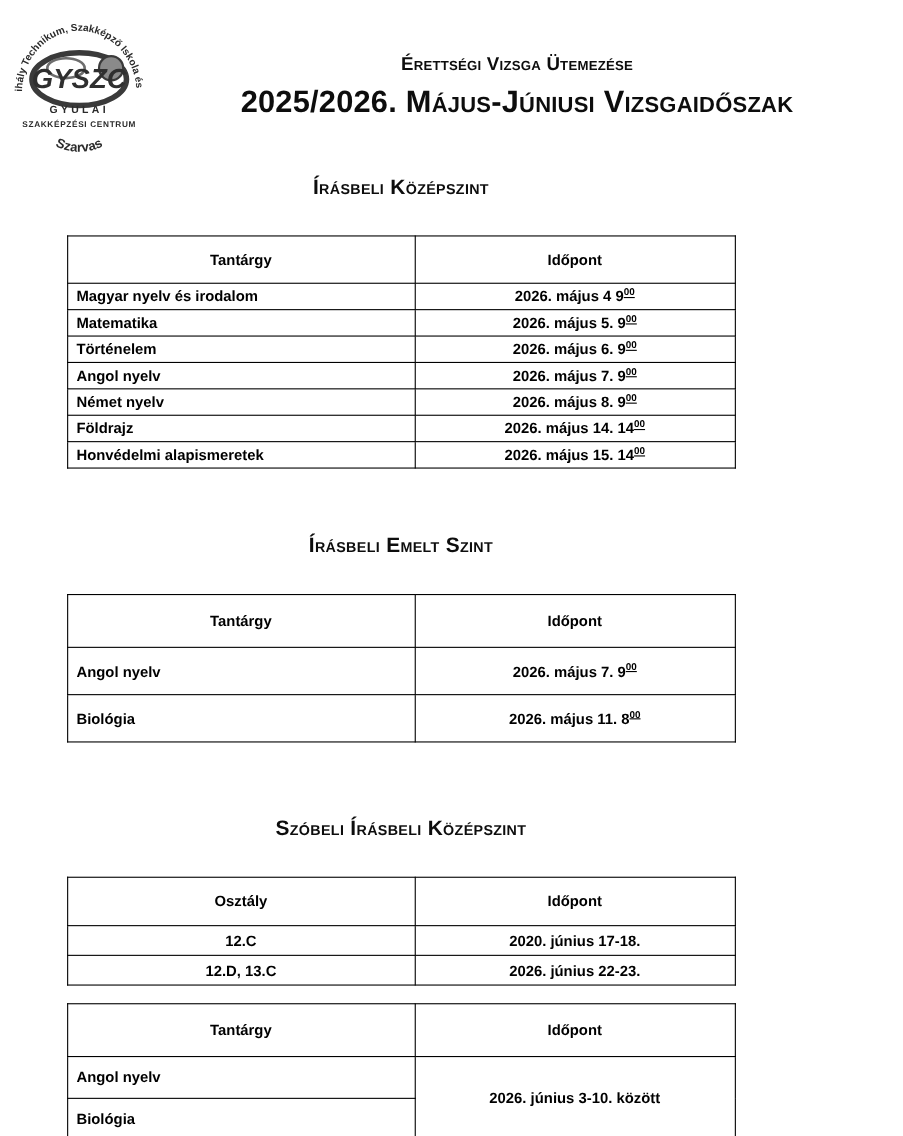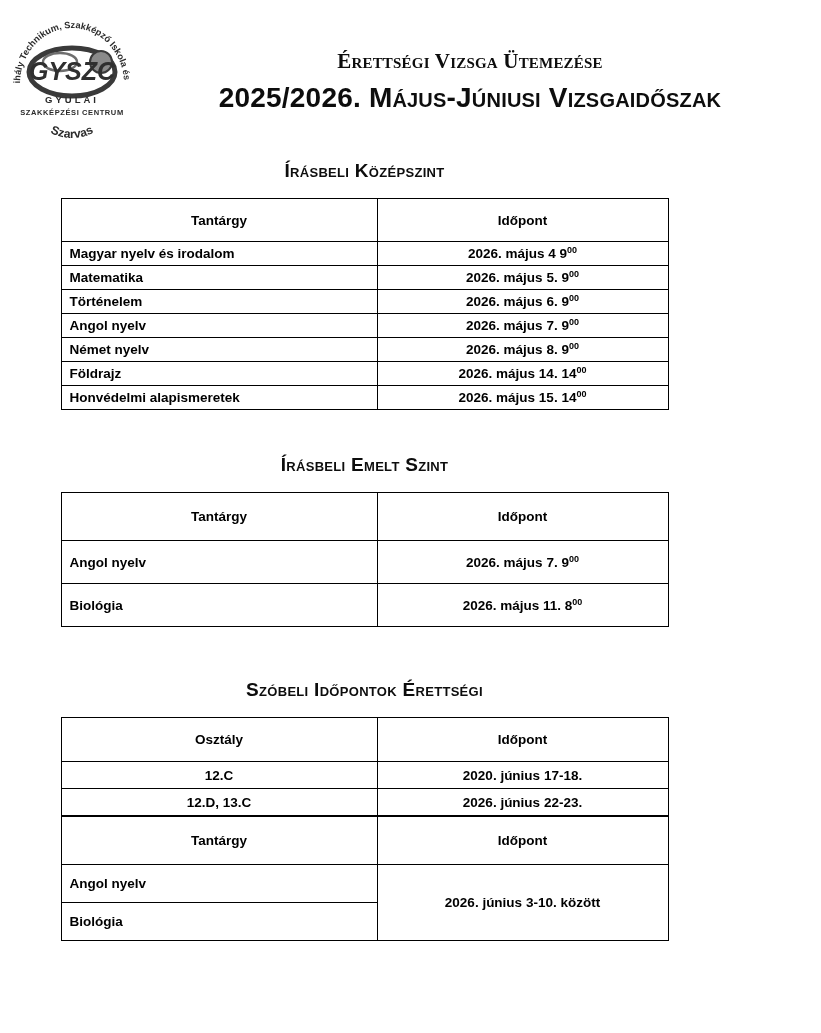--- a/index.html
+++ b/index.html
@@ -38,23 +38,22 @@
     text-align: center;
   }
   .title-line {
     font-family: "Liberation Sans", sans-serif;
     font-weight: bold;
     color: #0d0d0d;
     letter-spacing: 0.2px;
     line-height: 1.28;
   }
   .title-line-1 {
-    font-size: 21px;
+    font-size: 17px;
     font-variant: small-caps;
-    font-family: Liberation Serif, serif;
   }
   .title-line-2 {
     font-size: 28px;
     font-variant: small-caps;
     margin-top: 5px;
   }
 
   
   .section {
     width: 729px;
@@ -65,21 +64,21 @@
     font-weight: bold;
     font-size: 19px;
     font-variant: small-caps;
     color: #0d0d0d;
     letter-spacing: 0.3px;
   }
 
   
   table.sched {
     border-collapse: collapse;
-    margin: 0 auto;
+    margin: 16px auto;
     width: 607px;
     table-layout: fixed;
     border: 1.4px solid #000;
   }
   table.sched td, table.sched th {
     border: 1.2px solid #000;
     padding: 0 8px;
     font-family: "Liberation Sans", sans-serif;
     font-size: 13.5px;
     font-weight: bold;
@@ -108,20 +107,21 @@
   .t3 td { height: 26px; text-align: center; }
 
   .t4 th { height: 47px; }
   .t4 td { height: 37px; }
   .t4 td.subject { text-align: left; }
   .t4 td.datecell { text-align: center; }
 
   sup.hh {
     font-size: 9px;
     vertical-align: super;
+    text-decoration: underline;
     line-height: 0;
   }
 
   
   .sp-h1 { padding-top: 12px; padding-bottom: 16px; }
   .sp-h  { padding-top: 44px; padding-bottom: 16px; }
   .sp-h3 { padding-top: 52px; padding-bottom: 16px; }
   .sp-h4 { padding-top: 46px; padding-bottom: 15px; }
 </style>
 </head>
@@ -230,21 +230,21 @@
       <tr>
         <td class="subject">Biológia</td>
         <td class="datecell"><span>2026. május 11. 8</span><sup class="hh">00</sup></td>
       </tr>
     </tbody>
   </table>
 </div>
 
 <div class="section">
   <div class="sp-h3">
-    <div class="section-heading">Szóbeli Időpontok Érettségi</div>
+    <div class="section-heading">Szóbeli Írásbeli Középszint</div>
   </div>
   <table class="sched t3">
     <colgroup>
         <col class="col-left">
         <col class="col-right">
       </colgroup>
     <thead>
       <tr>
         <th>Osztály</th>
         <th>Időpont</th>

